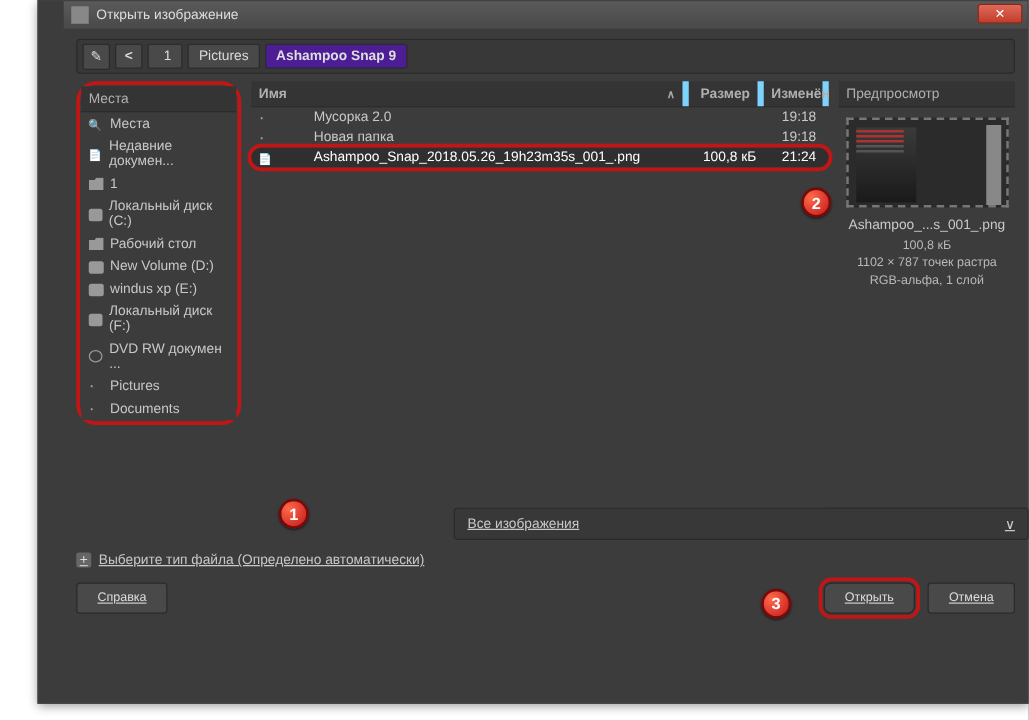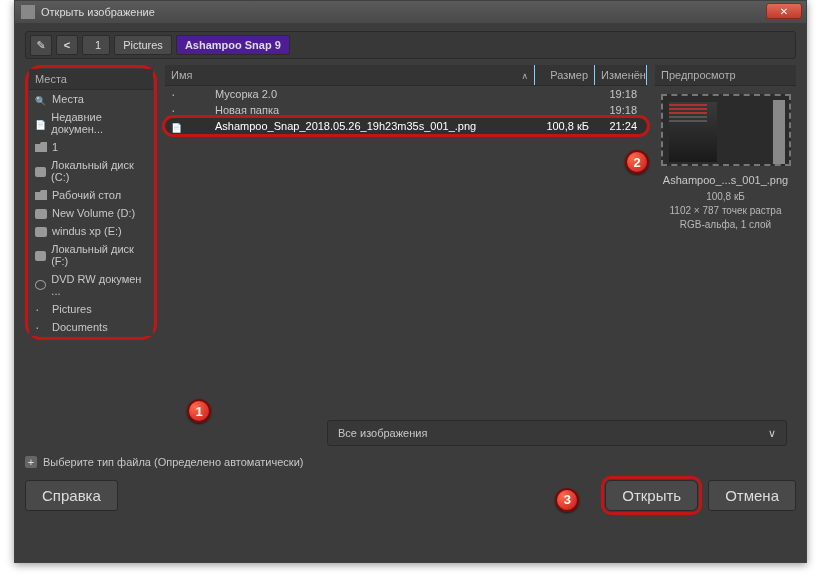--- a/index.html
+++ b/index.html
@@ -1,17 +1,17 @@
 <!DOCTYPE html>
 <html><head>
 <meta charset="utf-8">
 <style>
 * { box-sizing: border-box; margin: 0; padding: 0; }
 body { font-family: "Segoe UI", Tahoma, sans-serif; font-size: 11px; background: #fff; width: 823px; height: 576px; position: relative; }
-.window { position: absolute; left: 14px; top: 0; width: 793px; height: 563px; background: #3c3c3c; border: 1px solid #404040; box-shadow: 0 2px 8px rgba(0,0,0,0.4); }
+.window { position: absolute; left: 30px; top: 0; width: 793px; height: 563px; background: #3c3c3c; border: 1px solid #404040; box-shadow: 0 2px 8px rgba(0,0,0,0.4); padding-left: 20px; }
 .titlebar { height: 22px; background: linear-gradient(#5a5a5a,#494949); display: flex; align-items: center; padding: 0 6px; color: #ddd; position: relative; }
 .titlebar .icon { width: 14px; height: 14px; background: #888; margin-right: 6px; }
 .titlebar .close { position: absolute; right: 4px; top: 2px; width: 36px; height: 16px; background: linear-gradient(#e06a5a,#c13c2a); border-radius: 3px; color: #fff; display: flex; align-items: center; justify-content: center; font-size: 10px; border: 1px solid #8a2a1c; }
 .body { padding: 8px 10px 10px 10px; color: #c8c8c8; }
 .pathbar { display: flex; align-items: center; gap: 4px; height: 28px; background: #383838; border: 1px solid #2a2a2a; border-radius: 3px; padding: 0 4px; margin-bottom: 6px; }
 .pathbtn { background: #494949; border: 1px solid #2b2b2b; color: #ddd; padding: 3px 8px; border-radius: 2px; display: flex; align-items: center; gap: 4px; font-size: 11px; cursor: pointer; }
 .pathbtn.pen { width: 22px; padding: 3px 0; justify-content: center; }
 .pathbtn.back { width: 22px; padding: 3px 0; justify-content: center; font-weight: bold; }
 .pathbtn.active { background: #4c1d95; font-weight: bold; }
 
@@ -25,21 +25,21 @@
 .ic.search::before { content: "\1F50D"; font-size: 9px; color: #999; }
 .ic.doc::before { content: "\1F4C4"; font-size: 9px; color: #999; }
 .ic.folder-open { background: #999; clip-path: polygon(0 20%, 40% 20%, 50% 0, 100% 0, 100% 100%, 0 100%); }
 .ic.folder { background: #999; clip-path: polygon(0 20%, 40% 20%, 50% 0, 100% 0, 100% 100%, 0 100%); }
 .ic.drive { background: #999; border-radius: 2px; height: 6px; margin-top: 2px; }
 .ic.cd { border: 1px solid #999; border-radius: 50%; width: 9px; height: 9px; }
 .ic.dot::before { content: "\00B7"; color: #aaa; font-size: 14px; line-height: 8px; }
 
 .filearea { flex: 1; position: relative; }
 .fileheader { display: flex; background: #343434; border-bottom: 1px solid #2a2a2a; }
-.fileheader .col { padding: 4px 6px; color: #b0b0b0; border-right: 1px solid #7dd3fc; }
+.fileheader .col { padding: 4px 6px; color: #b0b0b0; border-right: 5px solid #7dd3fc; font-weight: bold; }
 .fileheader .name { flex: 1; display: flex; justify-content: space-between; align-items: center; }
 .fileheader .size { width: 60px; text-align: right; }
 .fileheader .mod { width: 52px; }
 .filelist { background: #3c3c3c; min-height: 320px; }
 .filelist .row { display: flex; padding: 2px 6px; color: #c8c8c8; align-items: center; }
 .filelist .row .ic { width: 12px; height: 10px; margin-right: 5px; }
 .filelist .row .nm { flex: 1; margin-left: 27px; }
 .filelist .row .sz { width: 60px; text-align: right; }
 .filelist .row .md { width: 52px; text-align: right; padding-right: 4px; }
 .filelist .row.selected { outline: 3px solid #c21616; border-radius: 10px; background: #2f2f2f; color: #fff; }
@@ -49,28 +49,28 @@
 .preview { width: 141px; }
 .preview-header { background: #343434; padding: 4px 6px; color: #b0b0b0; border-bottom: 1px solid #2a2a2a; }
 .preview-body { padding: 8px 4px; text-align: center; color: #c8c8c8; }
 .thumb { width: 130px; height: 72px; background: #2b2b2b; border: 2px dashed #777; margin: 0 auto 8px auto; position: relative; overflow: hidden; }
 .thumb::before { content: ""; position: absolute; left: 6px; top: 6px; width: 48px; height: 60px; background: linear-gradient(#3a3a3a,#1a1a1a); }
 .thumb::after { content: ""; position: absolute; left: 6px; top: 8px; width: 38px; height: 2px; background: #a33; box-shadow: 0 4px 0 #a33, 0 8px 0 #a33, 0 12px 0 #555, 0 16px 0 #555; }
 .thumb .right { position: absolute; right: 4px; top: 4px; width: 12px; height: 64px; background: #888; }
 .preview-body .fname { margin: 4px 0; font-size: 11px; }
 .preview-body .meta { font-size: 10px; line-height: 1.4; color: #b8b8b8; }
 
-.bottom { margin-top: 14px; }
+.bottom { margin-top: 0; text-decoration: underline; }
 .filter { height: 26px; background: #383838; border: 1px solid #2a2a2a; border-radius: 3px; display: flex; align-items: center; justify-content: space-between; padding: 0 10px; margin: 0 0 6px 302px; width: 460px; cursor: pointer; }
 .filter .chev::before { content: "\2228"; font-size: 11px; color: #ccc; }
 .typetoggle { display: flex; align-items: center; gap: 6px; padding: 4px 0 8px 0; color: #c8c8c8; cursor: pointer; }
 .typetoggle .plus { width: 12px; height: 12px; background: #666; display: flex; align-items: center; justify-content: center; color: #ddd; font-size: 11px; border-radius: 2px; }
 
 .buttons { display: flex; align-items: center; gap: 10px; padding-top: 4px; }
-.btn { background: #494949; border: 1px solid #2a2a2a; color: #ddd; padding: 6px 16px; border-radius: 3px; cursor: pointer; font-size: 15px; }
+.btn { background: #494949; border: 1px solid #2a2a2a; color: #ddd; padding: 6px 16px; border-radius: 3px; cursor: pointer; font-size: 10px; }
 .btn.primary { outline: 3px solid #c21616; outline-offset: 1px; border-radius: 6px; }
 .spacer { flex: 1; }
 
 .sorticon::before { content: "\2227"; font-size: 9px; color: #aaa; }
 </style>
 </head>
 <body>
 
 <div class="window">
   <div class="titlebar">

